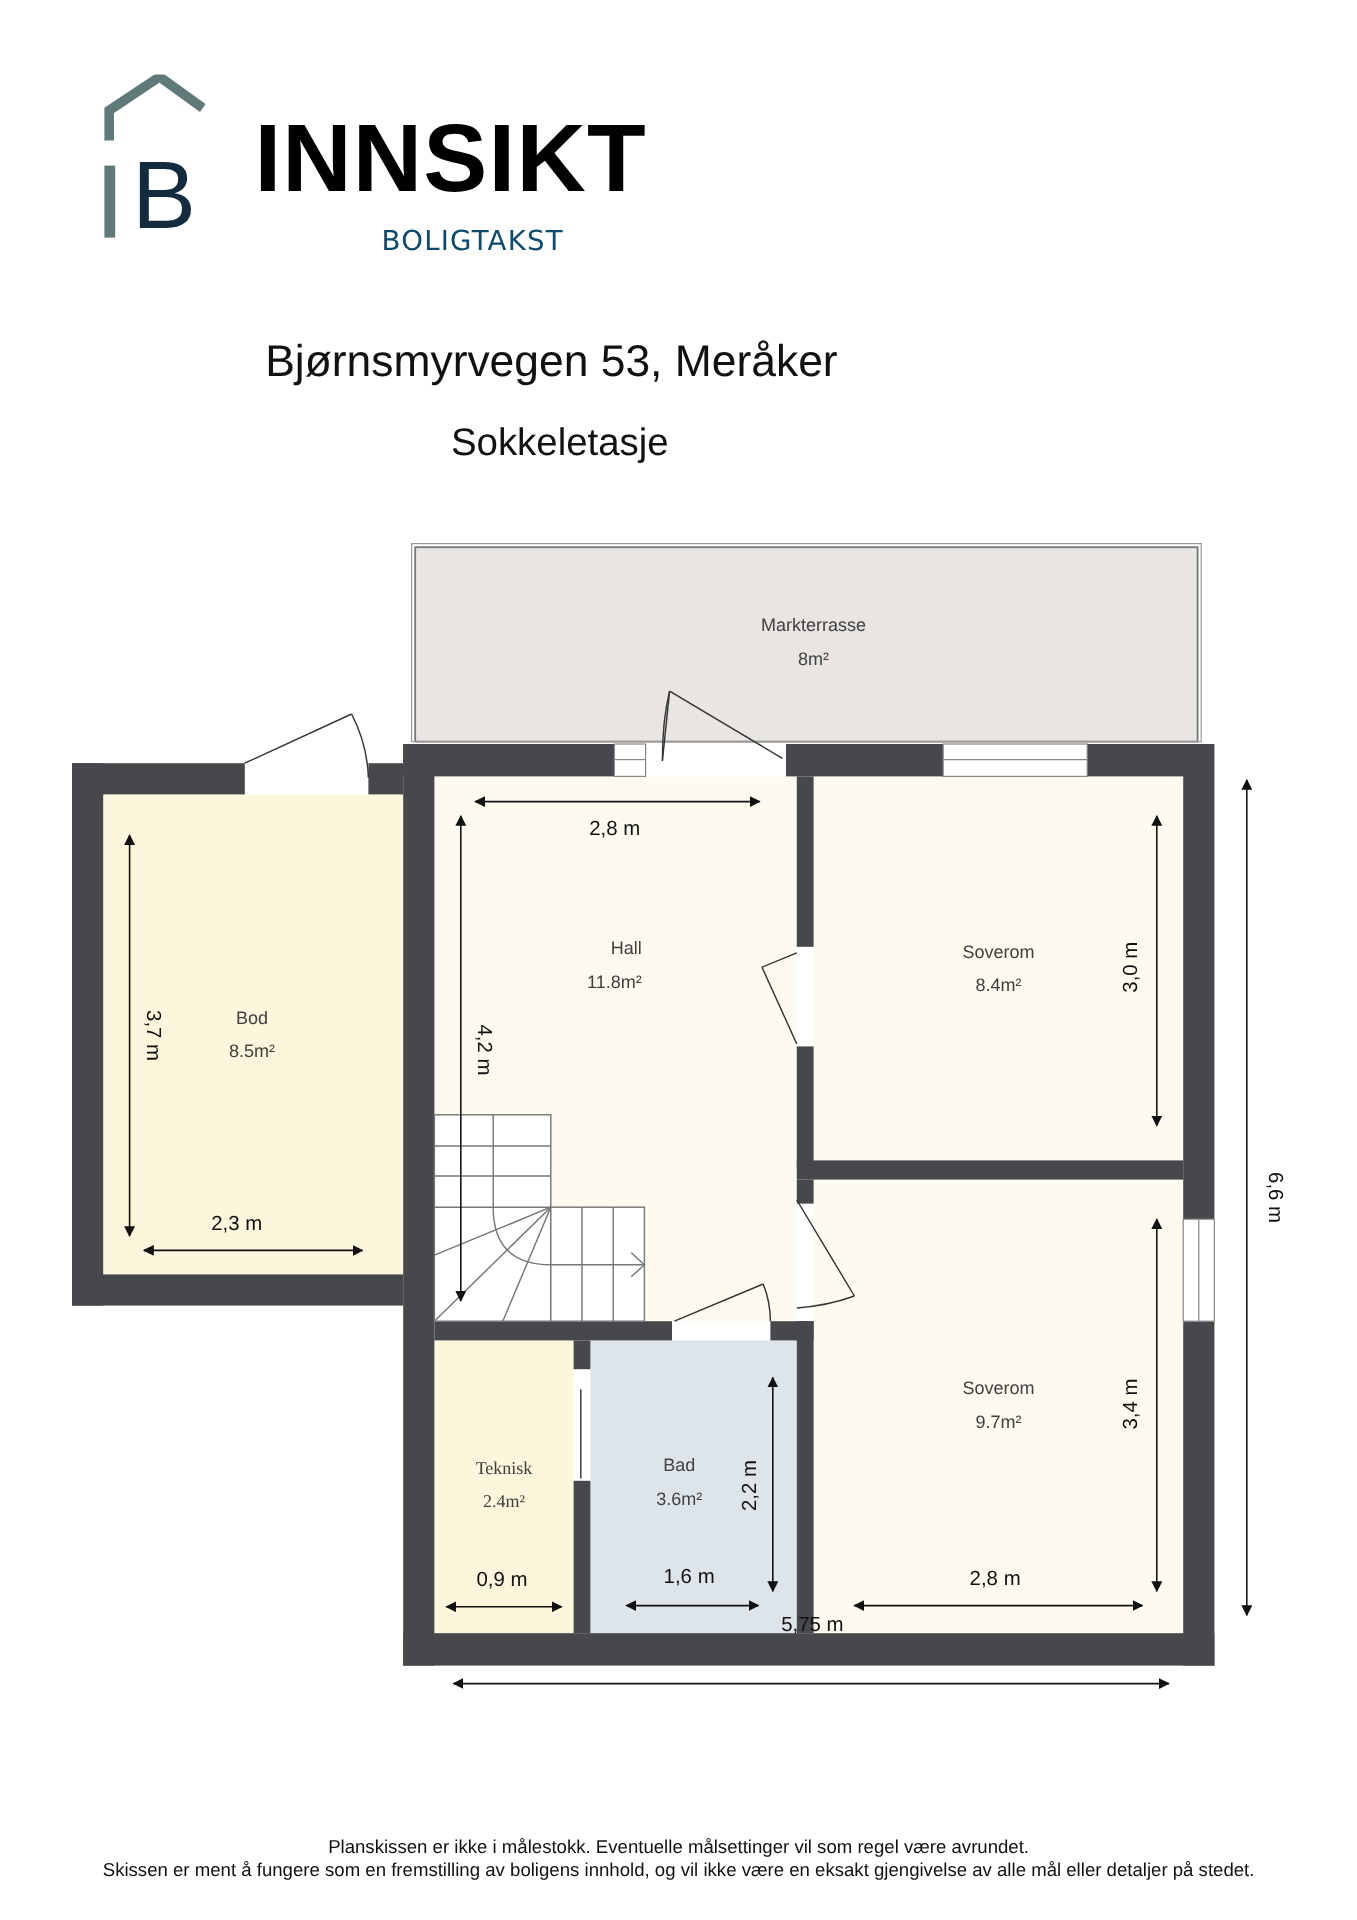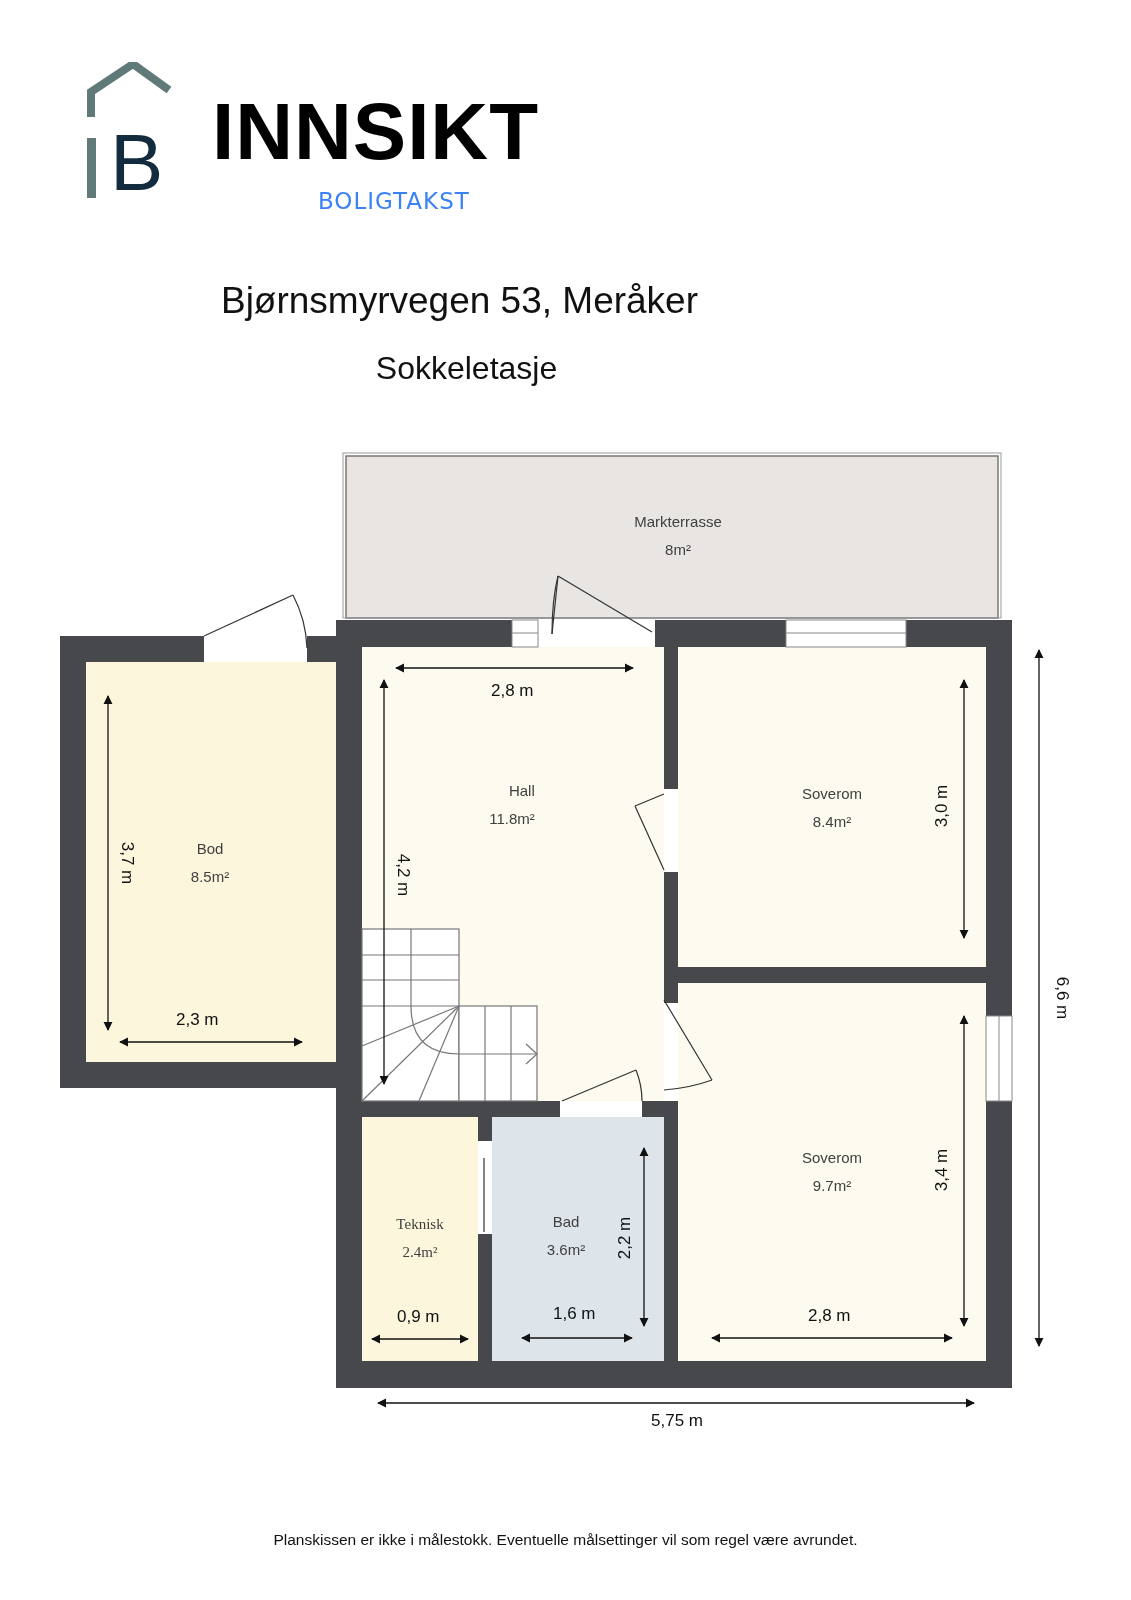--- a/index.html
+++ b/index.html
@@ -1,19 +1,19 @@
 <!DOCTYPE html>
 <html><head>
 <meta charset="utf-8">
 <style>
   html, body { margin:0; padding:0; background:#ffffff; }
   body { width:1131px; height:1600px; position:relative; overflow:hidden; font-family:"Liberation Sans", sans-serif; color:#111; }
   .logo { position:absolute; left:62px; top:62px; width:560px; height:165px; }
   .brand { position:absolute; left:212px; top:92px; font-family:Liberation Sans, sans-serif; font-weight:bold; font-size:80px; letter-spacing:1px; color:#000000; line-height:1; }
-  .brand-sub { position:absolute; left:318px; top:188px; font-family:"DejaVu Sans", sans-serif; font-size:23px; letter-spacing:1px; color:#3b82f6; }
+  .brand-sub { position:absolute; left:318px; top:188px; font-family:"DejaVu Sans", sans-serif; font-size:23px; letter-spacing:1px; color:#0c4a6e; }
   .title { position:absolute; left:0; width:919px; top:280px; text-align:center; font-size:37px; color:#111; }
   .subtitle { position:absolute; left:0; width:933px; top:350px; text-align:center; font-size:32px; color:#111; }
   svg.plan { position:absolute; left:0; top:0; }
   .room-label { position:absolute; text-align:center; font-size:15px; line-height:28px; color:#404040; transform:translateX(-50%); white-space:nowrap; }
   .dim { position:absolute; font-size:17px; color:#111; white-space:nowrap; }
   .dim.v { transform:rotate(90deg); transform-origin:center; }
   .dim.v-ccw { transform:rotate(-90deg); transform-origin:center; }
   .disclaimer { position:absolute; left:0; width:1131px; top:1518px; text-align:center; font-size:15.5px; line-height:19px; color:#111;margin-top:12px; }
 </style>
 </head>
@@ -162,17 +162,18 @@
 <div class="dim" style="left:176px; top:1010px;text-align:center;">2,3 m</div>
 <div class="dim" style="left:491px; top:681px;">2,8 m</div>
 <div class="dim v" style="left:382px; top:865px;">4,2 m</div>
 <div class="dim v-ccw" style="left:921px; top:796px;">3,0 m</div>
 <div class="dim v-ccw" style="left:921px; top:1160px;">3,4 m</div>
 <div class="dim" style="left:808px; top:1306px;">2,8 m</div>
 <div class="dim v-ccw" style="left:604px; top:1228px;">2,2 m</div>
 <div class="dim" style="left:553px; top:1304px;">1,6 m</div>
 <div class="dim" style="left:397px; top:1307px;">0,9 m</div>
 <div class="dim v" style="left:1041px; top:988px;">6,6 m</div>
-<div class="dim" style="left:651px; top:1411px;">5,75 m</div>
+<div class="dim" style="left:651px; top:1344px;">5,75 m</div>
 
 <div class="disclaimer">
   <div>Planskissen er ikke i målestokk. Eventuelle målsettinger vil som regel være avrundet.</div>
+  <div>Skissen er ment å fungere som en fremstilling av boligens innhold, og vil ikke være en eksakt gjengivelse av alle mål eller detaljer på stedet.</div>
 </div>
 
 </body></html>

